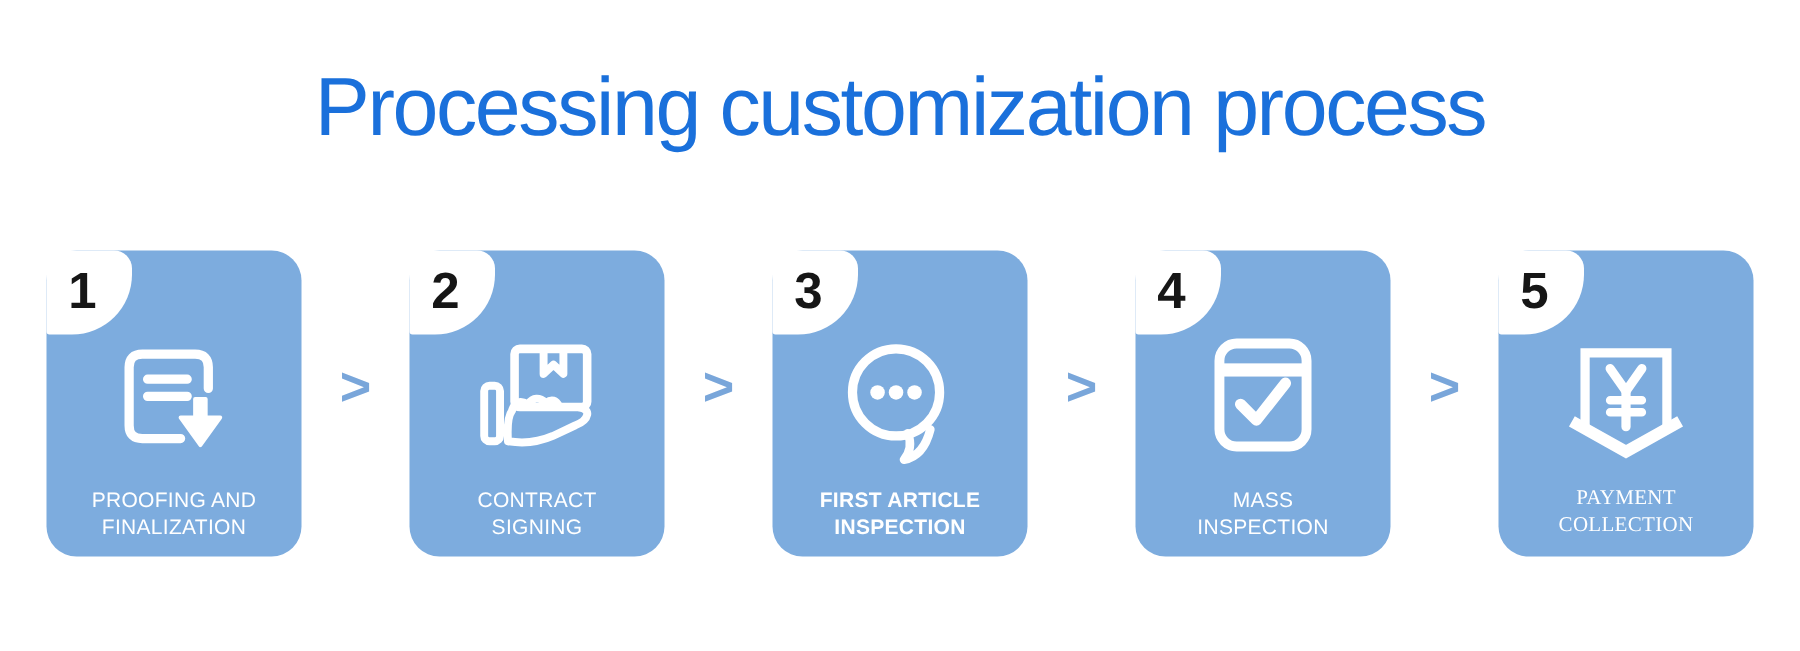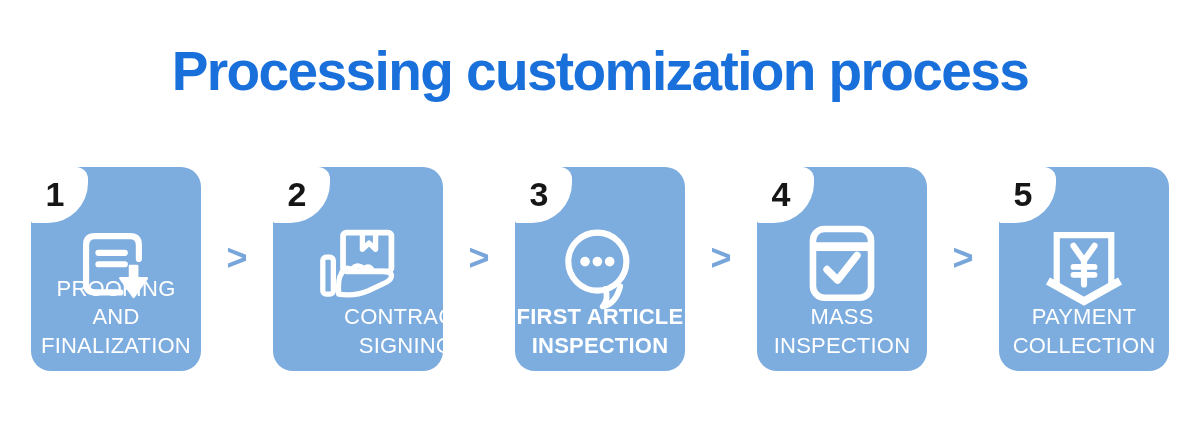--- a/index.html
+++ b/index.html
@@ -4,21 +4,21 @@
 <style>
   html,body{margin:0;padding:0;}
   body{
     width:1200px;height:434px;background:#ffffff;overflow:hidden;
     font-family:"Liberation Sans","DejaVu Sans",sans-serif;
     -webkit-font-smoothing:antialiased;
   }
   .stage{position:relative;width:1200px;height:434px;}
   .title{
     margin:42px 0 0 0;text-align:center;
-    font-size:55px;font-weight:700;letter-spacing:-1.6px;
+    font-size:55px;font-weight:400;letter-spacing:-1.6px;
     line-height:1.08;
   }
   .flow{
     display:flex;justify-content:space-between;align-items:flex-start;
     padding:0 31px;margin-top:66px;
   }
   .card{
     position:relative;width:170px;height:204px;
     border-radius:20px;flex:0 0 auto;
   }
@@ -31,21 +31,21 @@
     font-size:34px;font-weight:800;line-height:44px;
   }
   .icon-wrap{
     position:absolute;top:55px;left:50%;transform:translateX(-50%);
     width:88px;height:88px;
   }
   .icon-wrap svg{display:block;width:88px;height:88px;}
   .label{
     position:absolute;left:0;bottom:11px;width:100%;
     text-align:center;color:#ffffff;
-    font-size:22px;line-height:1.3;letter-spacing:.2px;
+    font-size:14px;line-height:1.3;letter-spacing:.2px;
     white-space:pre-line;
   }
   .arrow{
     flex:0 0 auto;margin-top:73px;
     font-size:36px;font-weight:700;line-height:36px;
     user-select:none;
   }
 </style>
 </head>
 <body>
@@ -78,21 +78,21 @@
         <span class="num" style="color: rgb(22, 22, 22);">2</span>
       </div>
       <div class="icon-wrap">
         <svg viewBox="0 0 100 100">
           <rect x="10" y="40" width="12" height="42" rx="4" fill="none" stroke="#fff" stroke-width="6"></rect>
           <rect x="33" y="12" width="55" height="44" rx="4" fill="none" stroke="#fff" stroke-width="6.5"></rect>
           <path d="M55 12 V31 L62.5 24 L70 31 V12" fill="none" stroke="#fff" stroke-width="6" stroke-linejoin="round"></path>
           <path d="M28 82 Q27 64 31 59 Q34 49 43 54 Q49 46 57 53 Q63 48 67 56 L79 56 Q89 57 88 62 Q87 67 79 70 L62 78 Q46 85 28 82 Z" fill="none" stroke="#fff" stroke-width="6" stroke-linecap="round" stroke-linejoin="round"></path>
         </svg>
       </div>
-      <div class="label" style="color: rgb(255, 255, 255); padding-left: 48px;">CONTRACT
+      <div class="label" style="color: rgb(255, 255, 255);">CONTRACT
 SIGNING</div>
     </div>
 
     <div class="arrow" style="color: rgb(121, 166, 218);">&gt;</div>
 
     <div class="card" style="background: rgb(125, 172, 222);">
       <div class="notch">
         <span class="num" style="color: rgb(22, 22, 22);">3</span>
       </div>
       <div class="icon-wrap">
@@ -133,18 +133,18 @@
       </div>
       <div class="icon-wrap">
         <svg viewBox="0 0 100 100">
           <path d="M19 74 V15 H81 V74" fill="none" stroke="#fff" stroke-width="7"></path>
           <path d="M9 67 L50 90 L91 67" fill="none" stroke="#fff" stroke-width="9"></path>
           <path d="M38 27 L50 44 L62 27" fill="none" stroke="#fff" stroke-width="7" stroke-linecap="round" stroke-linejoin="round"></path>
           <path d="M50 44 V71" fill="none" stroke="#fff" stroke-width="7" stroke-linecap="round"></path>
           <path d="M38 51 H62 M38 60 H62" fill="none" stroke="#fff" stroke-width="6.5" stroke-linecap="round"></path>
         </svg>
       </div>
-      <div class="label" style="color: rgb(255, 255, 255);">PAYMENT
+      <div class="label" style="color: rgb(255, 255, 255); font-family: Liberation Serif, serif;">PAYMENT
 COLLECTION</div>
     </div>
 
   </div>
 </div>
 
 </body></html>

